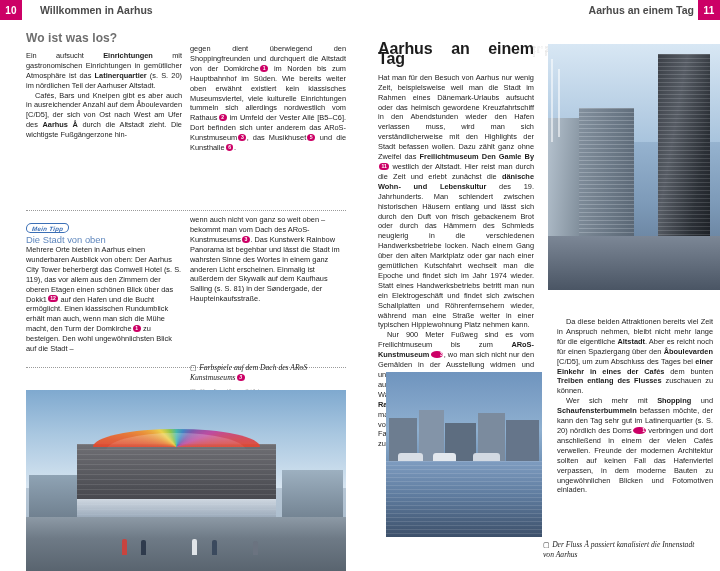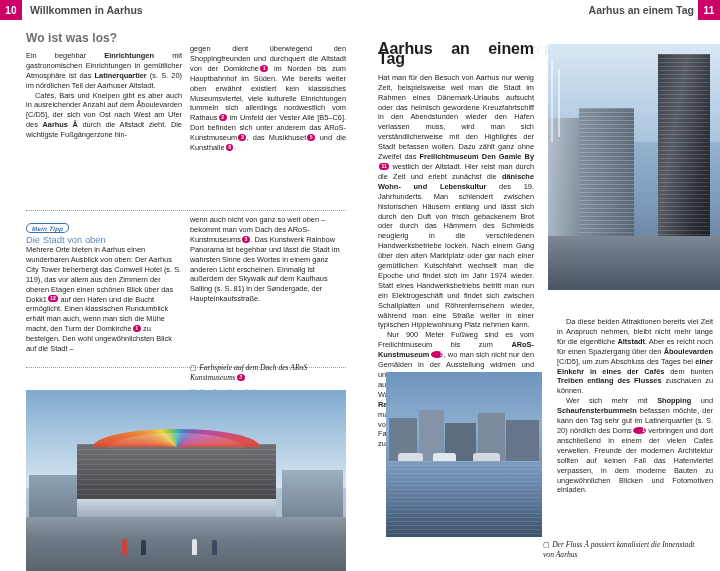--- a/index.html
+++ b/index.html
@@ -21,21 +21,21 @@
     display:flex;align-items:center;justify-content:center;
     letter-spacing:.2px;
   }
   .folio-left{left:0;text-align:center;}
   .folio-right{right:0;}
   .runhead{
     position:absolute;top:0;height:20px;
     display:flex;align-items:center;
     font-size:10.5px;color:#4a4a4a;font-weight:bold;
   }
-  .runhead-left{left:30px;}
+  .runhead-left{left:40px;}
   .runhead-right{right:26px;}
 
   
   .page{position:absolute;top:22px;}
   .page-left{left:0;width:360px;}
   .page-right{left:360px;width:360px;}
 
   .col{position:absolute;width:156px;}
   .col-text{
     font-size:7.4px;line-height:9.9px;
@@ -210,21 +210,21 @@
     <div class="folio folio-left">10</div>
     <div class="runhead runhead-left">Willkommen in Aarhus</div>
     <div class="runhead runhead-right">Aarhus an einem Tag</div>
     <div class="folio folio-right">11</div>
   </div>
 
   <div class="page page-left">
 
     <div class="col col-text" style="left:26px;top:12px;">
       <h2 class="sec-h">Wo ist was los?</h2>
-      <p><span>Ein begehbar </span><b>Einrichtungen</b><span> mit gastronomischen Einrichtungen in gemütlicher Atmosphäre ist das </span><b>Latinerquartier</b><span> (s. S. 20) im nördlichen Teil der Aarhuser Altstadt.</span></p>
+      <p><span>Ein aufsucht </span><b>Einrichtungen</b><span> mit gastronomischen Einrichtungen in gemütlicher Atmosphäre ist das </span><b>Latinerquartier</b><span> (s. S. 20) im nördlichen Teil der Aarhuser Altstadt.</span></p>
       <p class="ind"><span>Cafés, Bars und Kneipen gibt es aber auch in ausreichender Anzahl auf dem Åboulevarden [C/D5], der sich von Ost nach West am Ufer des </span><b>Aarhus Å</b><span> durch die Altstadt zieht. Die wichtigste Fußgängerzone hin-</span></p>
     </div>
 
     <div class="col col-text" style="left:190px;top:22px;">
       <p><span>gegen dient überwiegend den Shoppingfreunden und durchquert die Altstadt von der Domkirche</span><span class="mk">1</span><span> im Norden bis zum Hauptbahnhof im Süden. Wie bereits weiter oben erwähnt existiert kein klassisches Museumsviertel, viele kulturelle Einrichtungen tummeln sich allerdings nordwestlich vom Rathaus</span><span class="mk">2</span><span> im Umfeld der Vester Allé [B5–C6]. Dort befinden sich unter anderem das ARoS-Kunstmuseum</span><span class="mk">3</span><span>, das Musikhuset</span><span class="mk">5</span><span> und die Kunsthalle</span><span class="mk">6</span><span>.</span></p>
     </div>
 
     <div class="tipp" style="left:26px;top:188px;width:320px;height:152px;padding-top:4px;">
 
       <div style="position:absolute;left:0;top:5px;">

